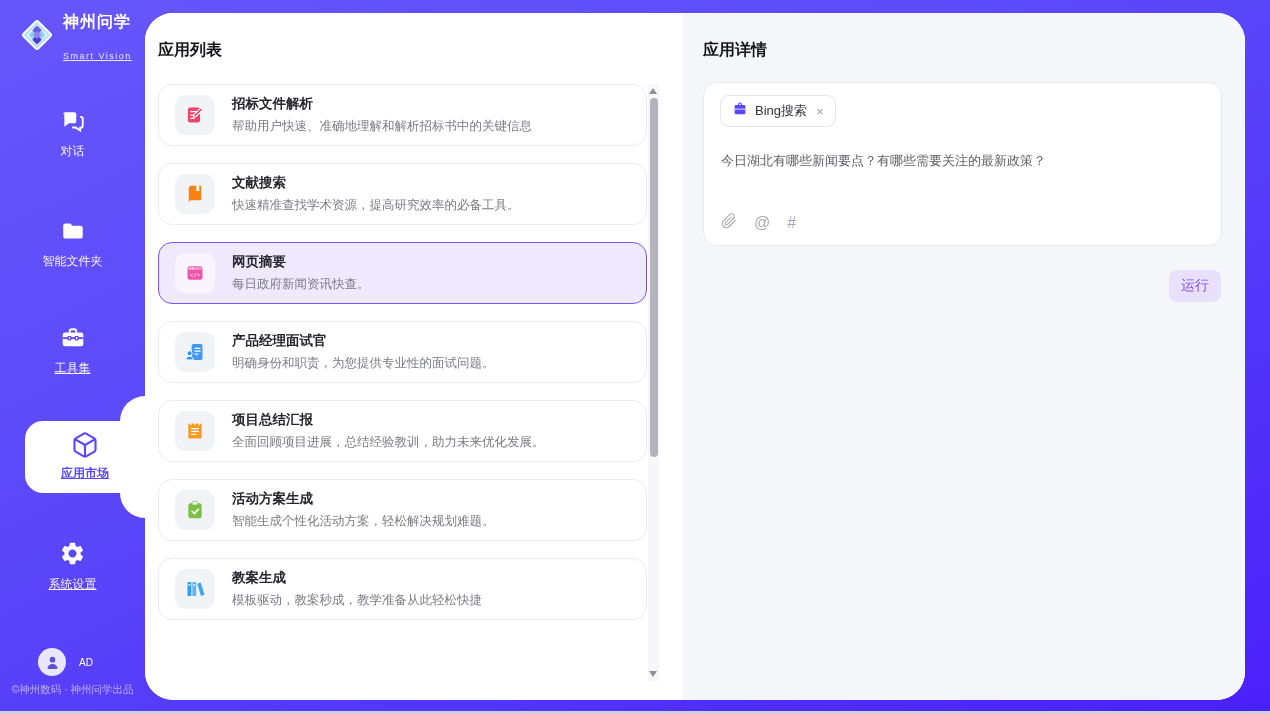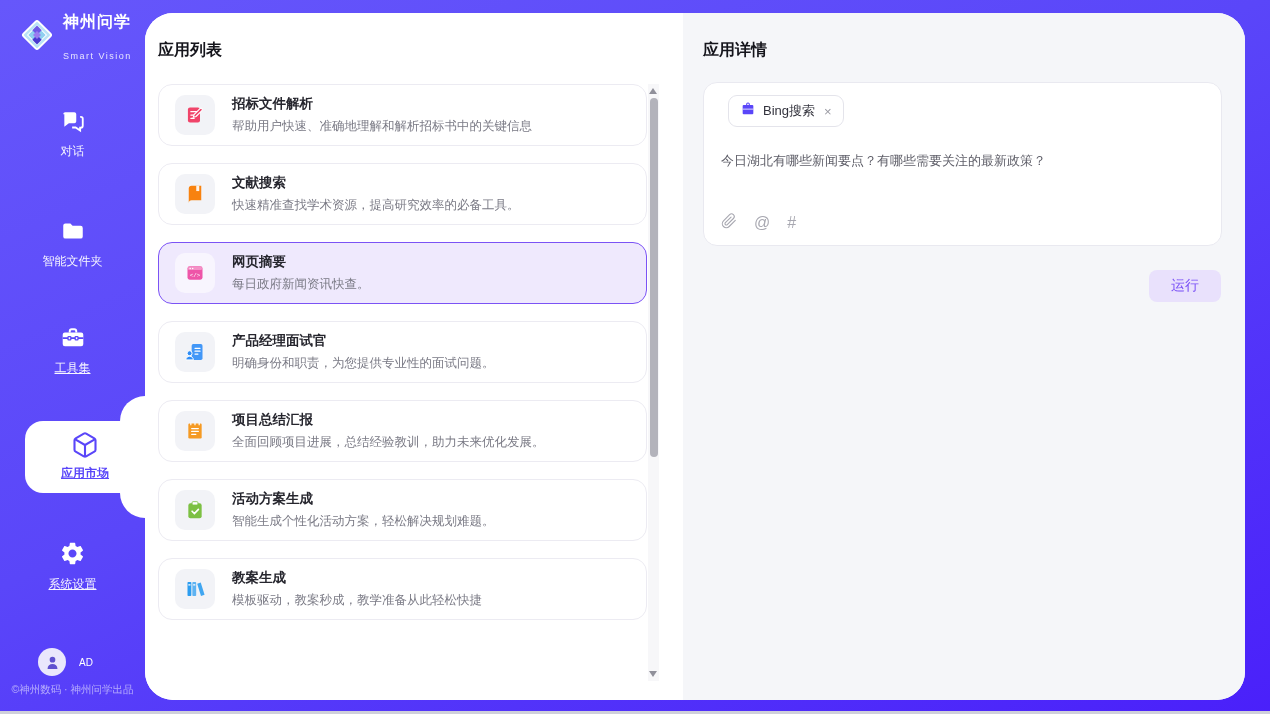--- a/index.html
+++ b/index.html
@@ -8,21 +8,21 @@
     font-family: "Liberation Sans", sans-serif;
     background: linear-gradient(155deg, var(--page-bg-top) 0%, var(--accent) 45%, var(--page-bg-bottom) 100%);
     position: relative; overflow: hidden;
   }
   .bottom-edge { position:absolute; left:0; bottom:0; width:100%; height:3px; background:#cfd0da; z-index:9; }
 
   
   .sidebar { position:absolute; left:0; top:0; width:145px; height:518px; z-index:2; }
   .logo { position:absolute; left:18px; top:12px; display:flex; align-items:center; gap:7px; }
   .logo-text .cn { color:#fff; font-size:16px; font-weight:bold; letter-spacing:1px; }
-  .logo-text .en { color:rgba(255,255,255,.85); font-size:9px; letter-spacing:1.5px; margin-top:18px; }
+  .logo-text .en { color:rgba(255,255,255,.85); font-size:9px; letter-spacing:1.5px; margin-top:18px;text-decoration:underline; }
   .nav-item { position:absolute; left:0; width:145px; text-align:center; cursor:pointer; }
   .nav-item .nav-label { display:block; margin-top:5px; font-size:12px; color:rgba(255,255,255,.95); }
   .nav-item.u .nav-label { text-decoration: underline; }
   .nav-item.n0 { top:108px; } .nav-item.n1 { top:218px; } .nav-item.n2 { top:325px; } .nav-item.n4 { top:540px; }
   .active-tab { position:absolute; left:25px; top:421px; width:120px; height:72px; background:#fff;
     border-radius:18px 0 0 18px; text-align:center; padding-top:10px; cursor:pointer; }
   .active-tab .nav-label { display:block; margin-top:2px; font-size:12px; color:var(--accent); text-decoration:underline; font-weight:bold;text-align:center; }
   .corner { position:absolute; left:120px; width:25px; height:25px; background:#fff; }
   .corner.top { top:396px; border-top-left-radius:100%; }
   .corner.bottom { top:493px; border-bottom-left-radius:100%; }
@@ -55,27 +55,27 @@
   .sb-arrow.up { top:4px; border-bottom:6px solid #90909a; }
   .sb-arrow.down { bottom:4px; border-top:6px solid #90909a; }
   .sb-thumb { position:absolute; left:1.5px; top:14px; width:8px; height:359px; background:#b3b3bb; border-radius:4px; }
 
   
   .detail-panel { flex:1; background:#f5f6f9; position:relative; }
   .detail-panel .panel-title { left:20px; }
   .detail-card { position:absolute; left:20px; top:69px; width:519px; height:164px; background:#fff;
     border:1px solid #e9e9f0; border-radius:14px; }
   .chip { position:absolute; left:16px; top:12px; height:32px; display:inline-flex; align-items:center; gap:7px;
-    padding:0 11px; border:1px solid #e4e4eb; border-radius:9px; background:#fff; cursor:pointer;margin-left:8px; }
+    padding:0 11px; border:1px solid #e4e4eb; border-radius:9px; background:#fff; cursor:pointer; }
   .chip-label { font-size:13px; color:#32323c; }
   .chip-close { font-size:13px; color:#9a9aa3; margin-left:2px; cursor:pointer; }
   .prompt { position:absolute; left:17px; top:68px; width:480px; font-size:13px; color:#5e5e68; line-height:1.5; cursor:text; }
   .attach-row { position:absolute; left:17px; top:130px; display:flex; align-items:center; gap:17px; color:#a8a8b1; }
   .attach-glyph { font-size:16px; line-height:16px; cursor:pointer; }
-  .run-btn { position:absolute; right:24px; top:257px; width:72px; height:32px; border:none; border-radius:8px;
+  .run-btn { position:absolute; right:24px; top:257px; width:52px; height:32px; border:none; border-radius:8px;
     background:var(--run-bg); color:var(--run-text); font-size:14px; font-family:"Liberation Sans",sans-serif; cursor:pointer; }
 </style>
 </head>
 <body>
 
 <div class="bottom-edge"></div>
 
 <div class="sidebar">
   <div class="logo">
     <span>

